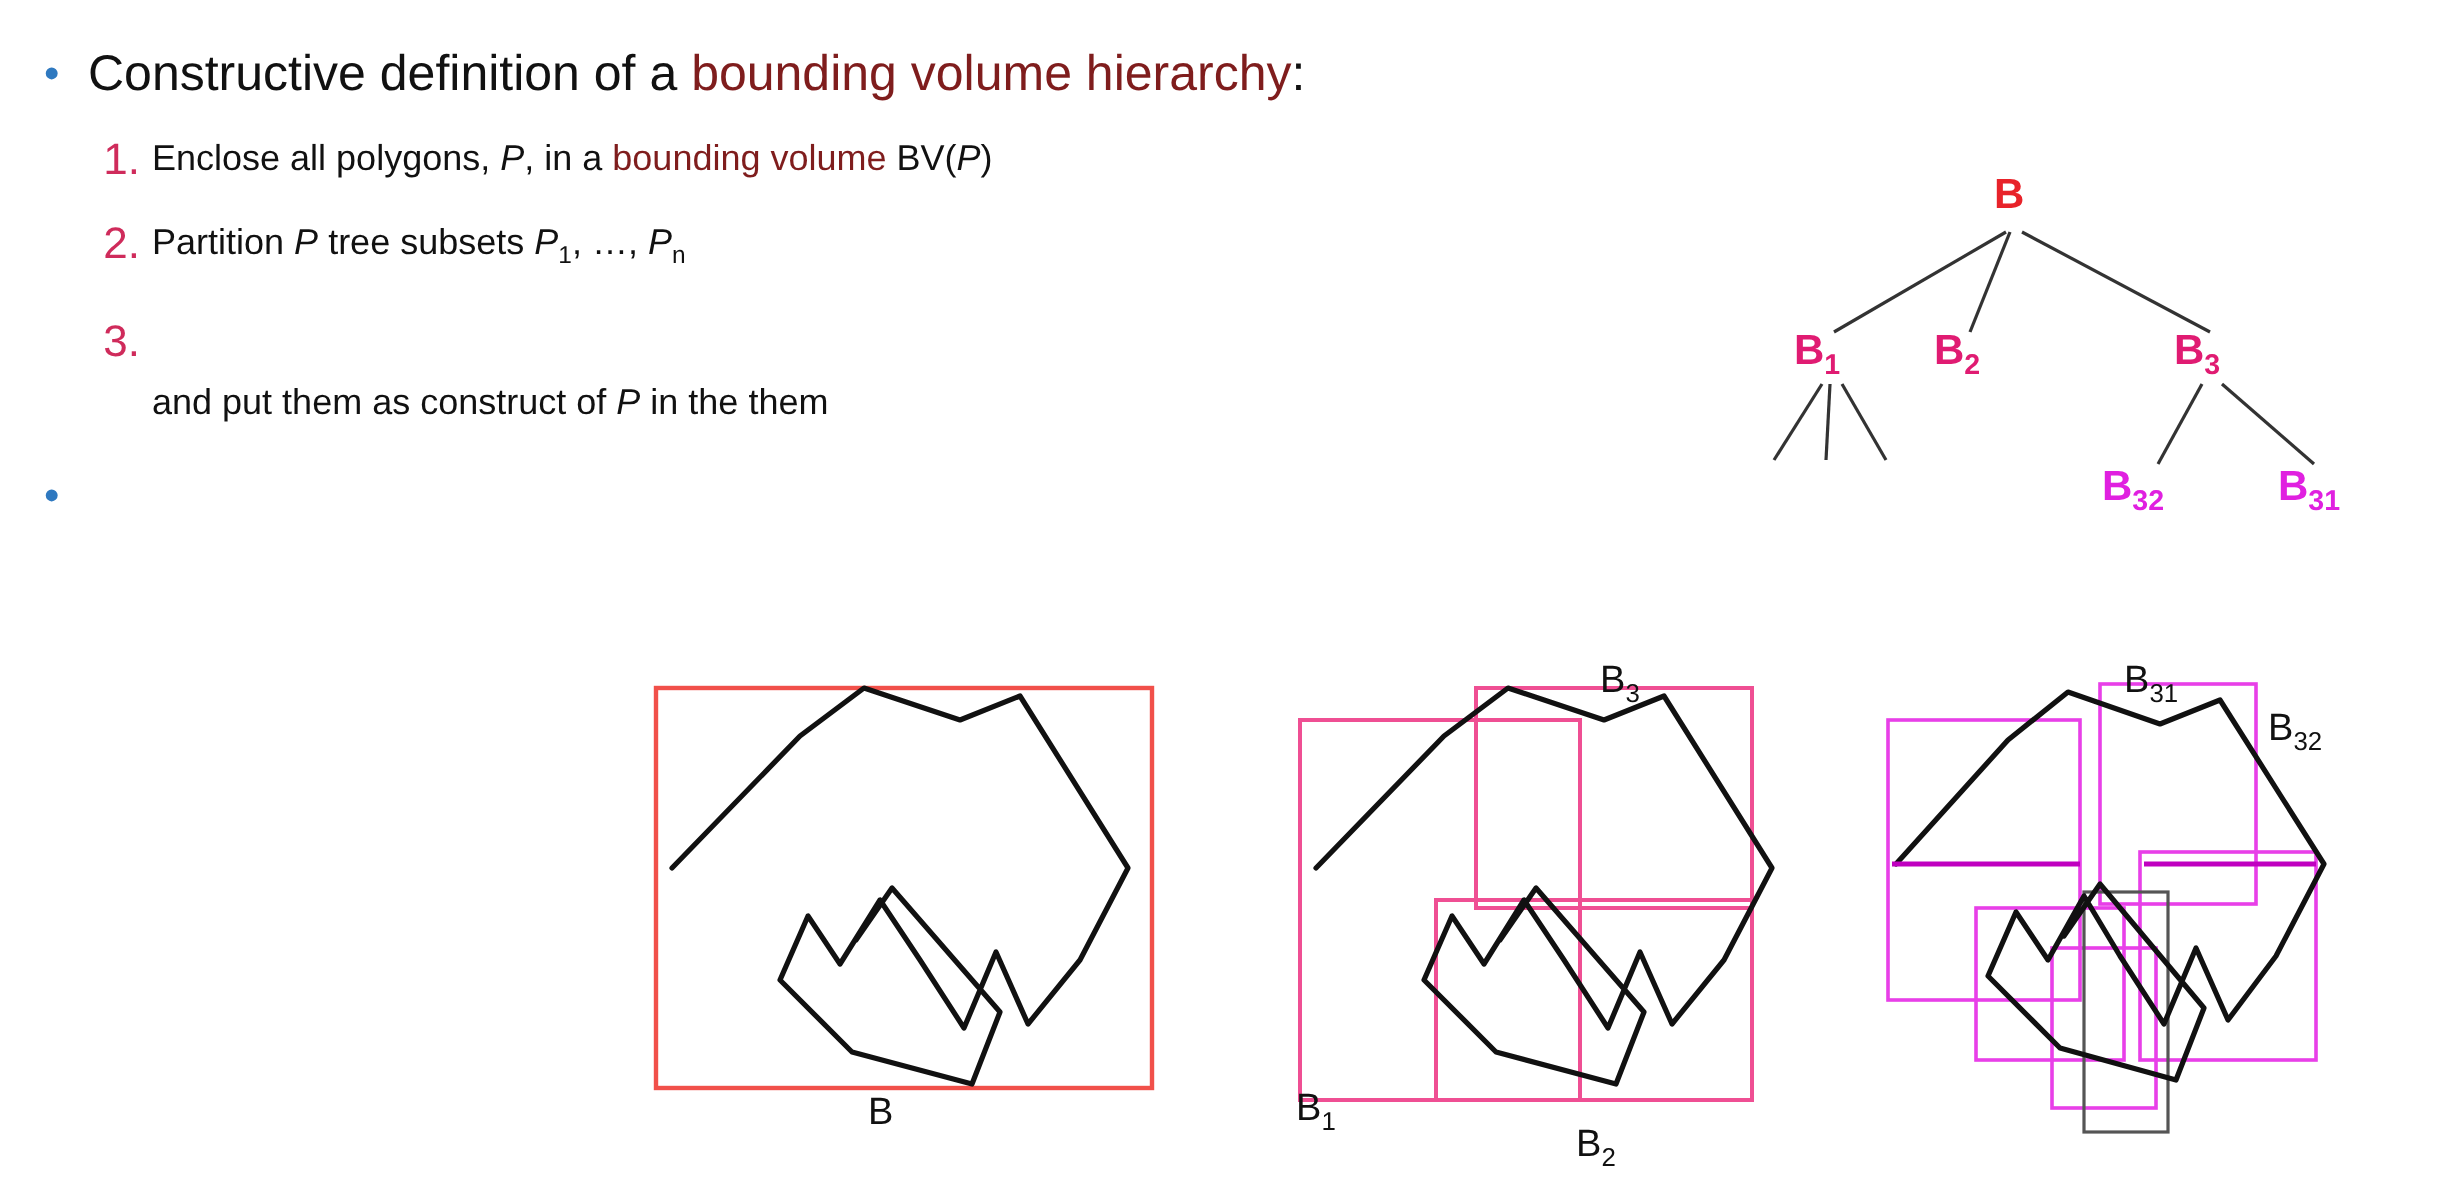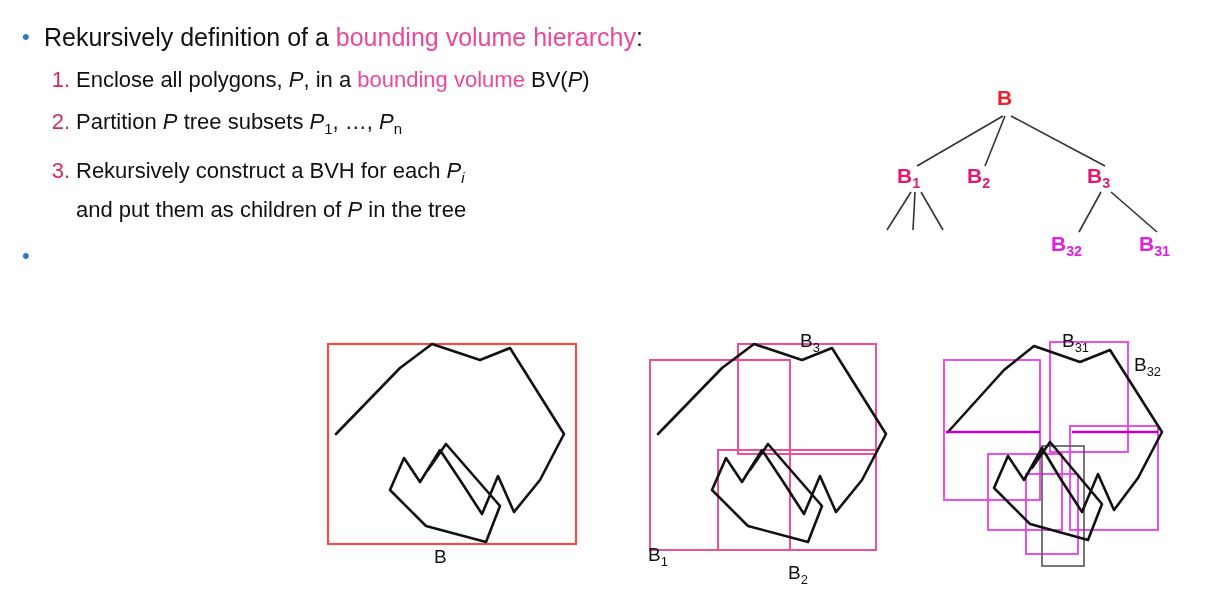--- a/index.html
+++ b/index.html
@@ -42,21 +42,21 @@
     flex: 0 0 26px;
     text-align: left;
     padding-left: 4px;
     box-sizing: border-box;
   }
   .bullet-text {
     font-size: 25px;
     line-height: 34px;
     color: #111111;
   }
-  .blue { color: #ec4899; }
+  .blue { color: #7f1d1d; }
   .num {
     color: #cf2b5b;
     font-size: 22px;
     line-height: 31px;
     width: 30px;
     flex: 0 0 30px;
     text-align: right;
     padding-right: 6px;
     box-sizing: border-box;
   }
@@ -64,21 +64,21 @@
     margin-left: 28px;
     margin-top: 10px;
     margin-bottom: 10px;
   }
   .sub-row {
     display: flex;
     align-items: flex-start;
     margin-bottom: 11px;
   }
   .sub-text {
-    font-size: 22px;
+    font-size: 18px;
     line-height: 31px;
     color: #111111;
   }
   .it { font-style: italic; }
   sub { font-size: 0.68em; }
   .typical {
     margin-top: 14px;
   }
 
   
@@ -119,41 +119,40 @@
 </style>
 </head>
 <body>
 
 <div class="slide">
 
   <div class="bullets">
 
     <div class="bullet-row">
       <span class="bullet-dot">•</span>
-      <span class="bullet-text"><span>Rekursively definition of a </span><span class="blue">bounding volume hierarchy</span><span>:</span></span>
+      <span class="bullet-text"><span>Constructive definition of a </span><span class="blue">bounding volume hierarchy</span><span>:</span></span>
     </div>
 
     <div class="sub-list">
 
       <div class="sub-row">
         <span class="num">1.</span>
         <span class="sub-text"><span>Enclose all polygons, </span><span class="it">P</span><span>, in a </span><span class="blue">bounding volume</span><span> BV(</span><span class="it">P</span><span>)</span></span>
       </div>
 
       <div class="sub-row">
         <span class="num">2.</span>
         <span class="sub-text"><span>Partition </span><span class="it">P</span><span> tree subsets </span><span class="it">P</span><sub>1</sub><span>, …, </span><span class="it">P</span><sub>n</sub></span>
       </div>
 
       <div class="sub-row">
         <span class="num">3.</span>
         <span class="sub-text">
-          <span><span>Rekursively construct a BVH for each </span><span class="it">P</span><sub class="it">i</sub></span>
           <br>
-          <span><span>and put them as children of </span><span class="it">P</span><span> in the tree</span></span>
+          <span><span>and put them as construct of </span><span class="it">P</span><span> in the them</span></span>
         </span>
       </div>
 
     </div>
 
     <div class="bullet-row typical">
       <span class="bullet-dot">•</span>
     </div>
 
   </div>

